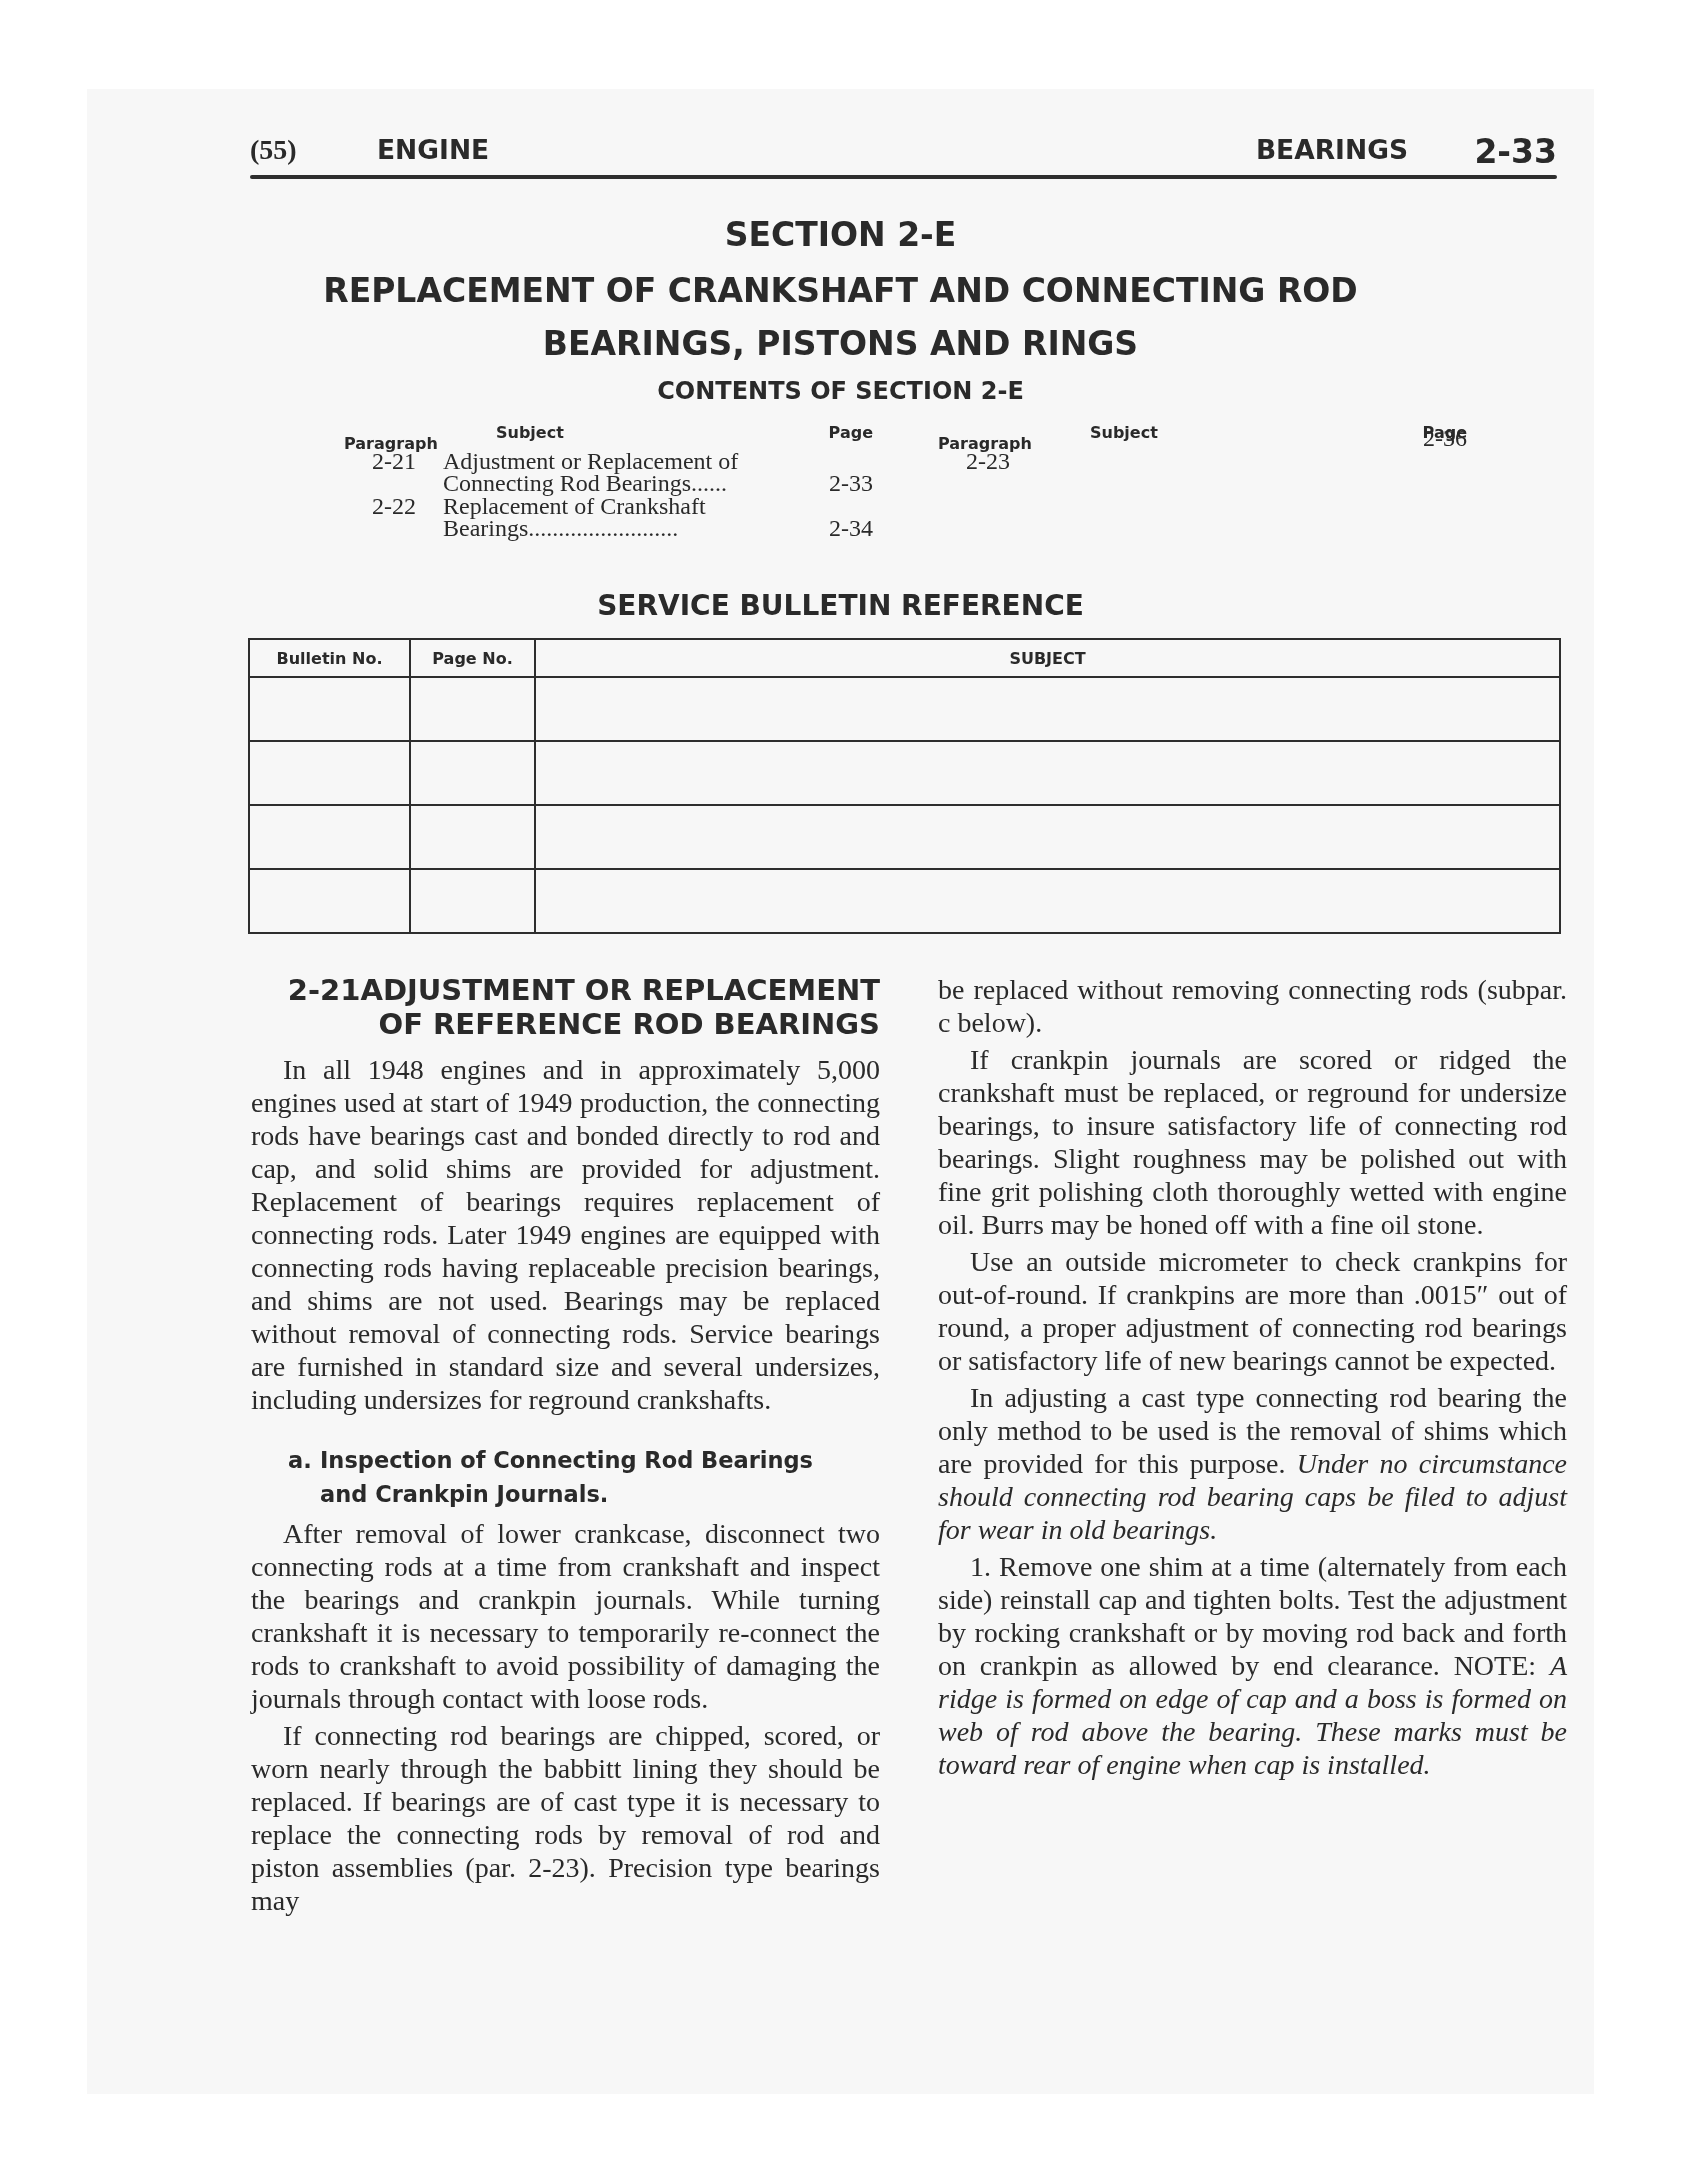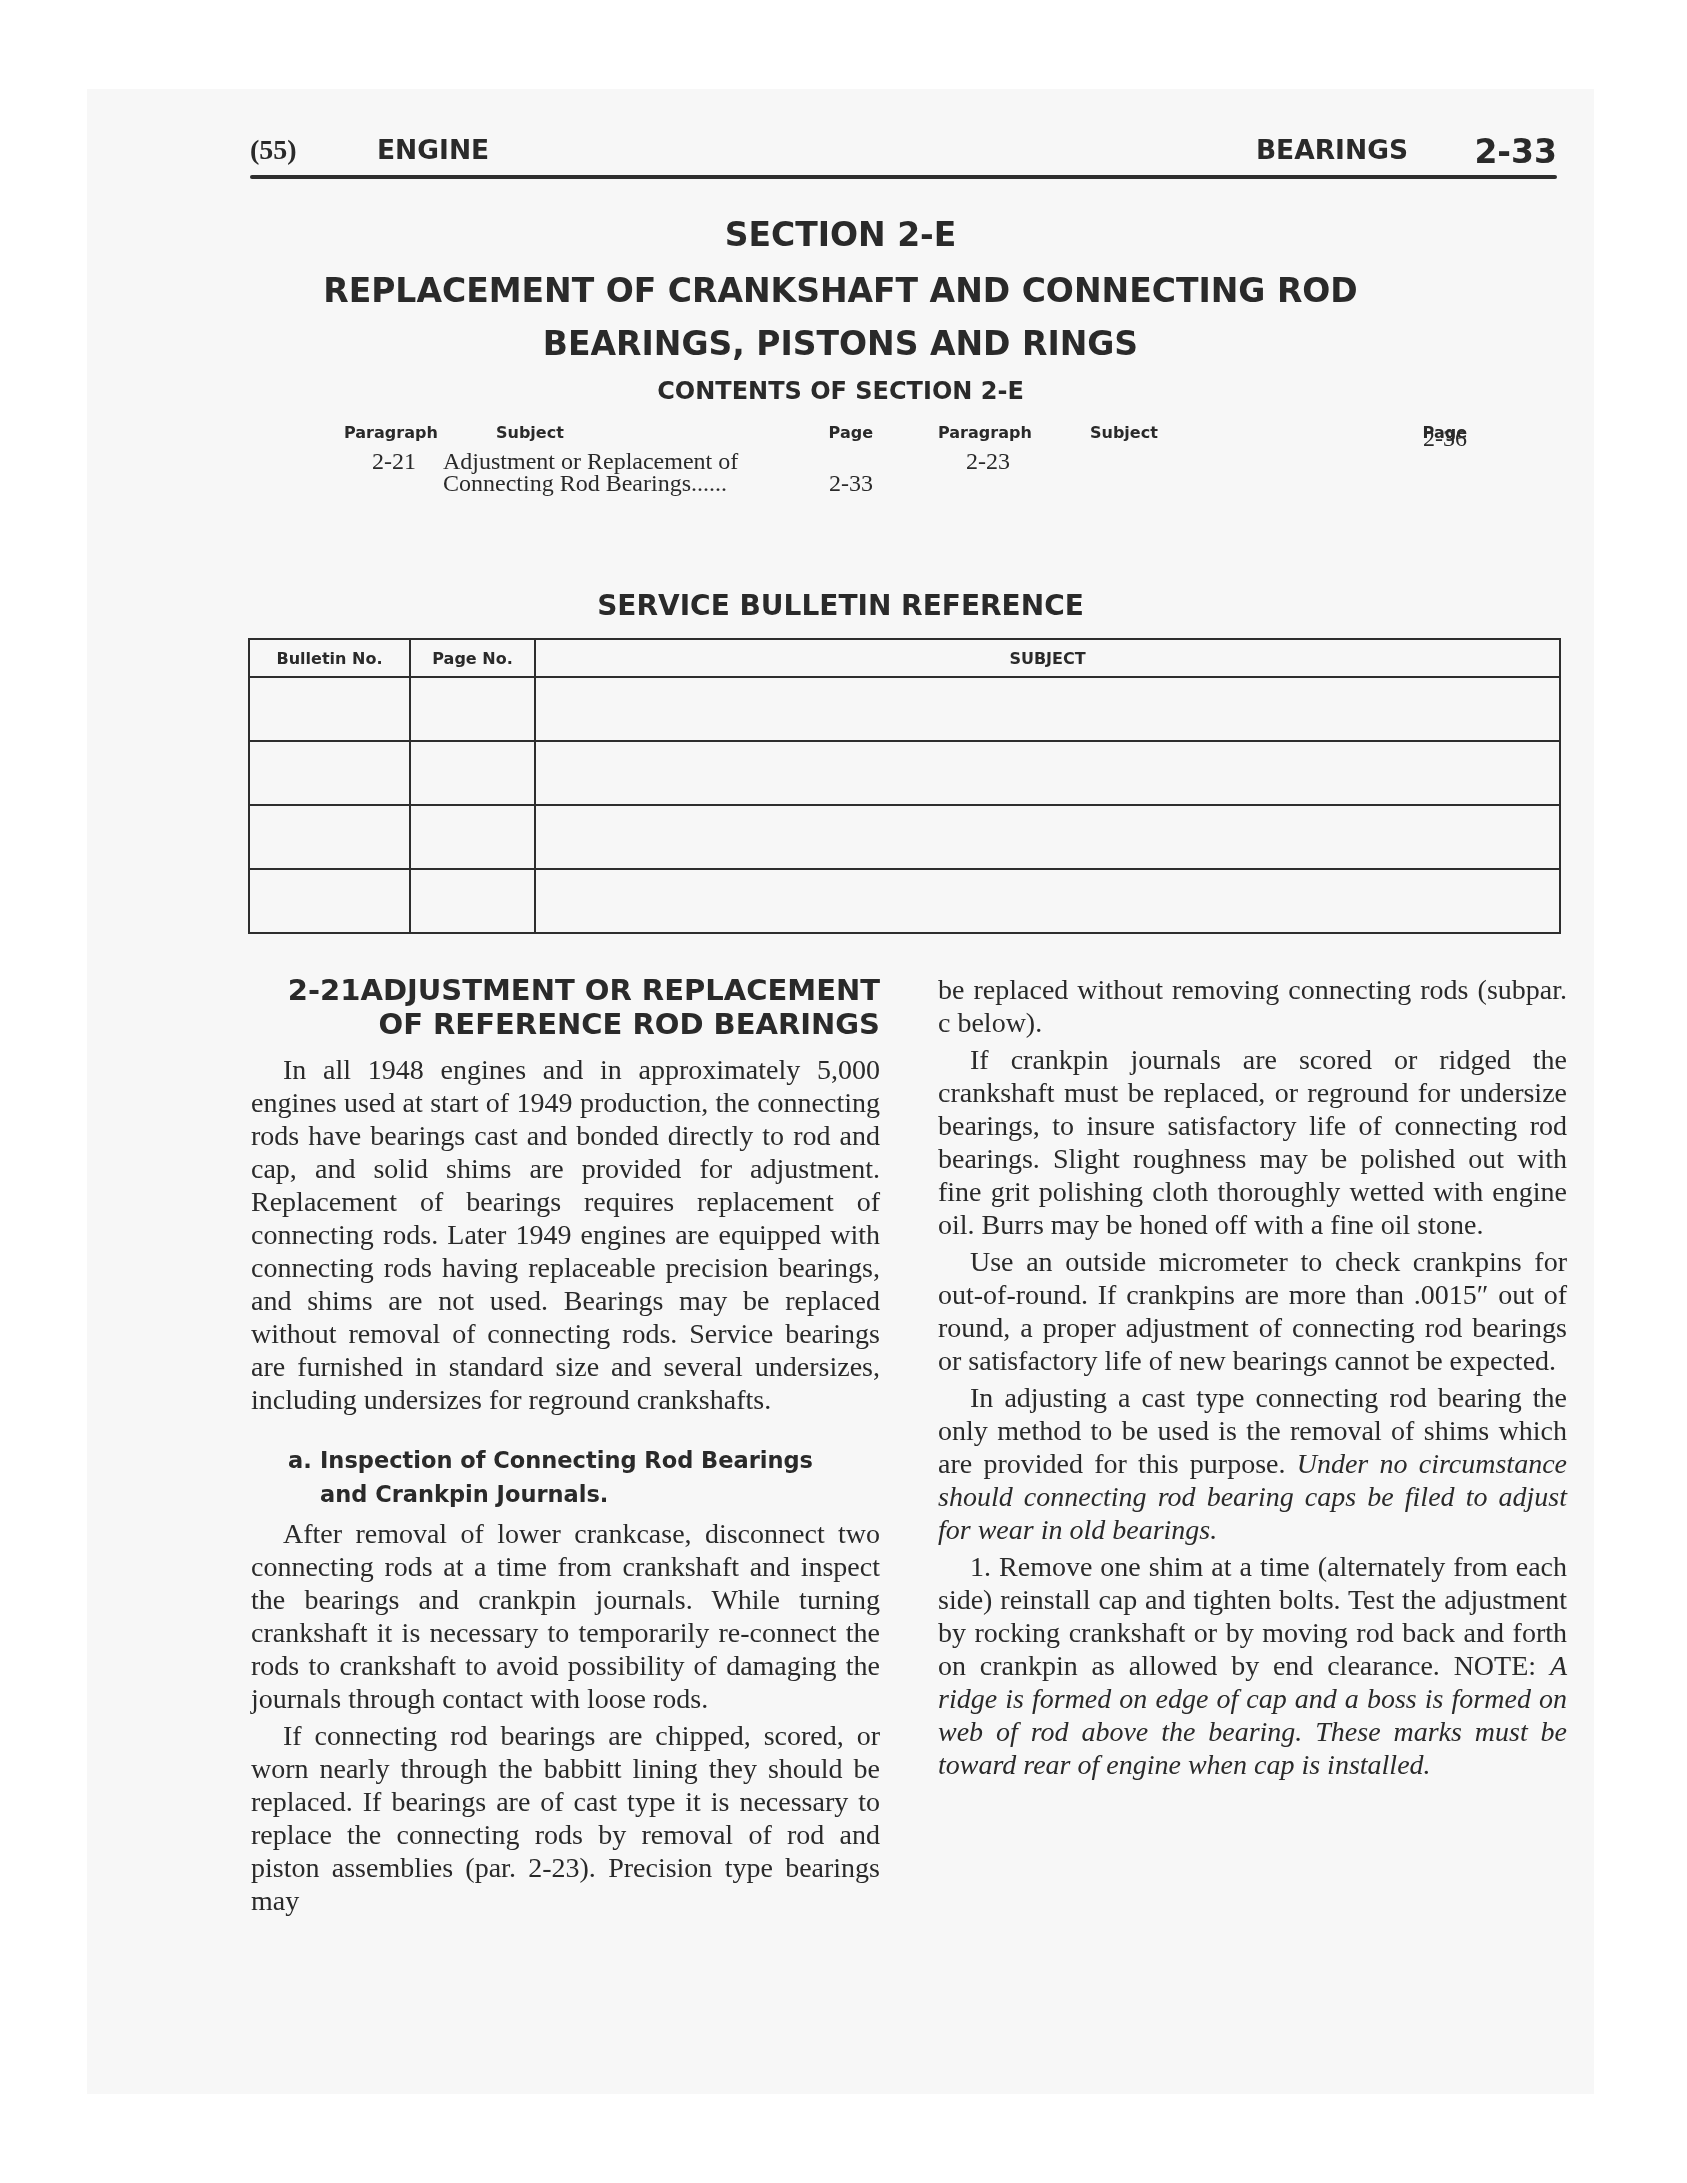--- a/index.html
+++ b/index.html
@@ -44,21 +44,21 @@
   .t1 { top: 215px; font-size: 33px; }
   .t2 { top: 271px; font-size: 33px; }
   .t3 { top: 324px; font-size: 33px; }
   .t4 { top: 377px; font-size: 24px; }
 
   
   .contents { position: absolute; top: 423px; }
   .contents.left { left: 344px; width: 529px; }
   .contents.right { left: 938px; width: 529px; }
   .contents .hdr { position: relative; height: 26.5px; font-size: 16px; }
-  .contents .hdr .h-par { position: absolute; left: 0; top: 0; }
+  .contents .hdr .h-par { position: absolute; left: 0; top: 11px; }
   .contents .hdr .h-sub { position: absolute; left: 152px; top: 0; }
   .contents .hdr .h-page { position: absolute; right: 0; top: 0; }
   .toc-entry { position: relative; font-size: 24px; line-height: 22.5px; }
   .toc-entry .num { position: absolute; left: 28px; top: 0; }
   .toc-entry .subj { margin-left: 99px; display: block; width: 344px; }
   .toc-entry .pg { position: absolute; right: 0; bottom: 0; }
 
   .sbr-title { position: absolute; left: 87px; width: 1507px; top: 589px; text-align: center; font-size: 28px; }
 
   
@@ -121,20 +121,25 @@
   <div class="hdr sans">
     <span class="h-par">Paragraph</span>
     <span class="h-sub">Subject</span>
     <span class="h-page">Page</span>
   </div>
   <div class="toc-entry serif">
     <span class="num">2-21</span>
     <span class="subj">Adjustment or Replacement of Connecting Rod Bearings......</span>
     <span class="pg">2-33</span>
   </div>
+  <div class="toc-entry serif">
+    <span class="num">2-22</span>
+    <span class="subj">Replacement of Crankshaft Bearings.........................</span>
+    <span class="pg">2-34</span>
+  </div>
 </div>
 
 <div class="contents right">
   <div class="hdr sans">
     <span class="h-par">Paragraph</span>
     <span class="h-sub">Subject</span>
     <span class="h-page">Page</span>
   </div>
   <div class="toc-entry serif">
     <span class="num">2-23</span>

